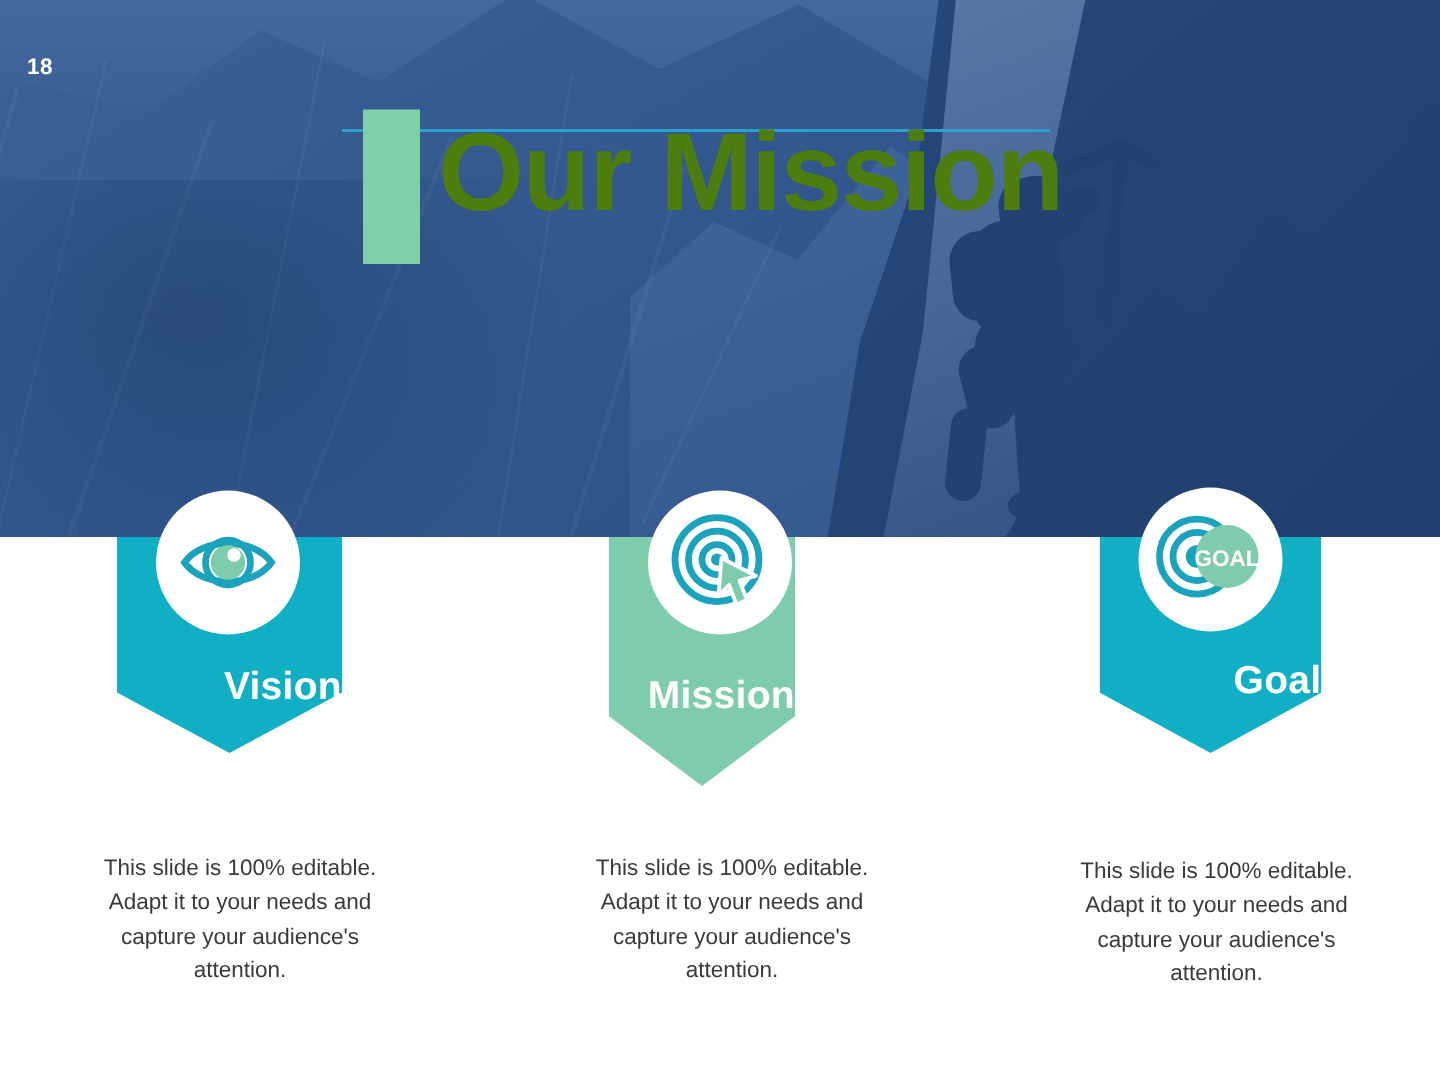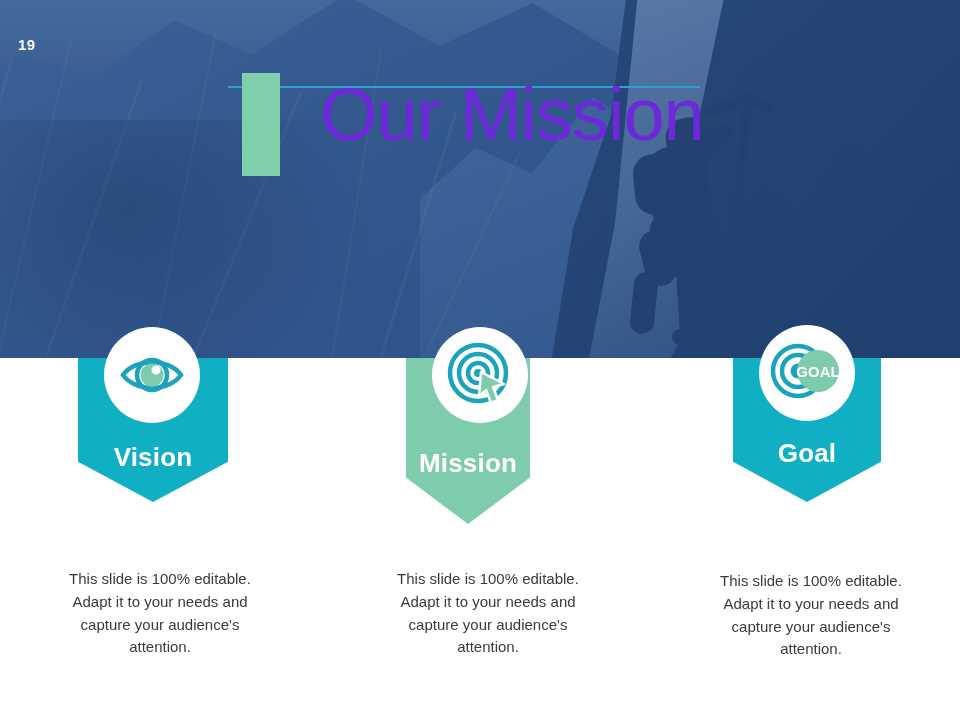--- a/index.html
+++ b/index.html
@@ -104,32 +104,32 @@
   .title-rule {
     position:absolute; left:228px; top:86px; width:472px; height:2px;
     background:#2f9fd0;
   }
   .title-bar {
     position:absolute; left:242px; top:73px; width:38px; height:103px;
     background:#7ecfaa;
   }
   .title-text {
     position:absolute; left:292px; top:78px;
-    color:#6d28d9; font-size:74px; font-weight:normal;
-    letter-spacing:-1px; line-height:1;margin-left:28px;
+    color:#4d7c0f; font-size:74px; font-weight:bold;
+    letter-spacing:-1px; line-height:1;
   }
 
   
   .banner { position:absolute; }
   .banner-shape {
     position:absolute; left:0; top:0; width:100%; height:100%;
     clip-path:polygon(0% 0%, 100% 0%, 100% 72%, 50% 100%, 0% 72%);
   }
   .banner-label {
-    position:absolute; left:0; width:100%; text-align:center;
+    position:absolute; left:0; width:100%; text-align:right;
     color:#ffffff; font-size:26px; font-weight:bold; letter-spacing:.2px;
   }
 
   .b-vision  { left:78px;  top:358px; width:150px; height:144px; }
   .b-mission { left:406px; top:358px; width:124px; height:166px; }
   .b-goal    { left:733px; top:358px; width:148px; height:144px; }
 
   .b-vision  .banner-label { top:84px; }
   .b-mission .banner-label { top:90px; }
   .b-goal    .banner-label { top:80px; }
@@ -188,21 +188,21 @@
       <div class="cl-head"></div>
       <div class="cl-hip"></div>
       <div class="cl-thighB"></div>
       <div class="cl-shinB"></div>
       <div class="cl-thighA"></div>
       <div class="cl-shinA"></div>
       <div class="cl-boot"></div>
     </div>
   </div>
 
-  <div class="page-num">19</div>
+  <div class="page-num">18</div>
 
   <div class="title-rule"></div>
   <div class="title-bar"></div>
   <div class="title-text">Our Mission</div>
 
   <div class="banner b-vision">
     <div class="banner-shape" style="background:#11afc4;"></div>
     <div class="banner-label">Vision</div>
   </div>
 

